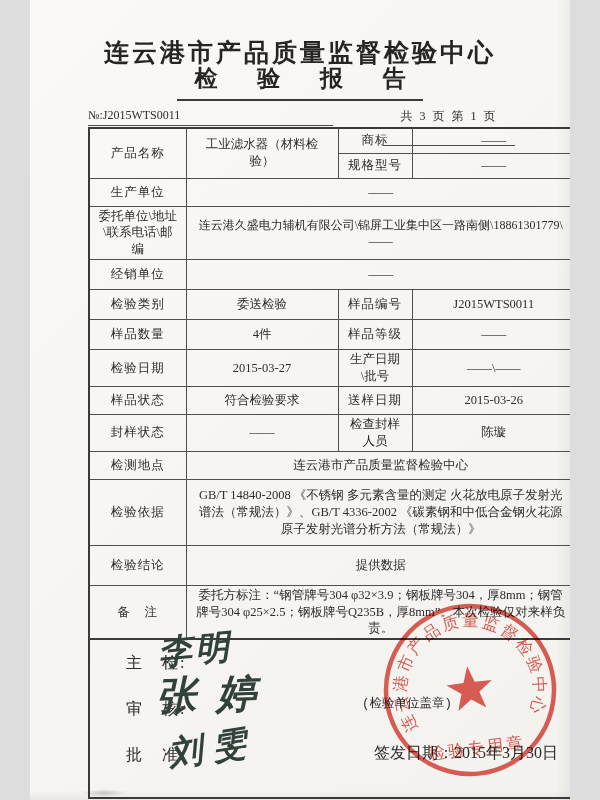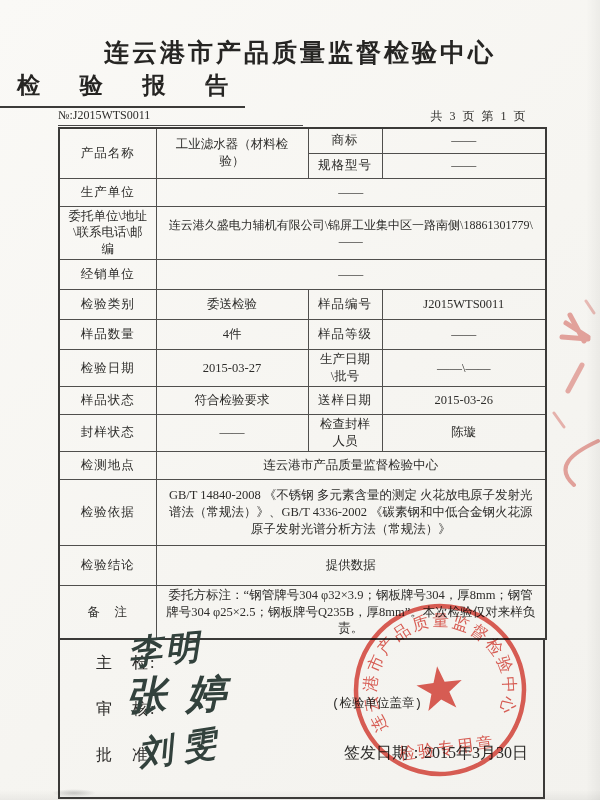--- a/index.html
+++ b/index.html
@@ -1,33 +1,33 @@
 <!DOCTYPE html>
 <html><head>
 <meta charset="utf-8">
 <style>
   html,body{margin:0;padding:0;background:#ddd;}
   .paper{
-    position:relative;width:600px;height:800px;margin:0 auto;
+    position:relative;width:540px;height:800px;margin:0 auto;
     background:
       linear-gradient(to left, rgba(0,0,0,0.045), rgba(0,0,0,0) 14px),
       linear-gradient(to top, rgba(0,0,0,0.05), rgba(0,0,0,0) 10px),
       linear-gradient(135deg,#faf9f6 0%,#f6f5f1 55%,#f3f2ee 100%);
     font-family:"Liberation Serif","DejaVu Serif",serif;
     color:#2d2c2a;overflow:hidden;
   }
   .org-title{position:absolute;top:36px;left:0;right:0;text-align:center;
     font-size:25px;font-weight:bold;letter-spacing:3px;color:#262523;}
-  .subtitle-wrap{position:absolute;top:70px;left:0;right:0;}
+  .subtitle-wrap{position:absolute;top:63px;left:0;right:0;text-align:center;}
   .subtitle{display:inline-block;font-size:23px;font-weight:bold;letter-spacing:17px;
     padding:0 0 5px 17px;border-bottom:2px solid #3c3b39;color:#262523;}
   .report-no{position:absolute;top:108px;left:58px;width:245px;font-size:12px;
     border-bottom:1px solid #4a4948;padding-bottom:2px;}
   .page-info{position:absolute;top:108px;right:55px;width:132px;font-size:12px;text-align:center;
-    border-bottom:1px solid #4a4948;padding-bottom:2px;letter-spacing:2px;}
+    border-bottom:1px solid #4a4948;padding-bottom:20px;letter-spacing:2px;}
   .frame{position:absolute;top:127px;left:58px;width:487px;}
   table.main{border-collapse:collapse;width:487px;table-layout:fixed;
     border:2px solid #3b3a38;}
   table.main td{border:1px solid #504f4d;text-align:center;vertical-align:middle;
     font-size:12.5px;padding:1px 8px;line-height:1.35;color:#2d2c2a;}
   td.lbl{letter-spacing:1px;}
   td.small-lbl{font-size:11.5px;letter-spacing:0;padding:1px 2px;}
   td.xs{font-size:11px;padding:1px 1px;letter-spacing:0;margin-top:37px;}
   td.longtext{font-size:12px;line-height:1.55;padding:3px 8px;}
   tr.h25{height:25px;} tr.h28{height:28px;} tr.h30{height:30px;}

